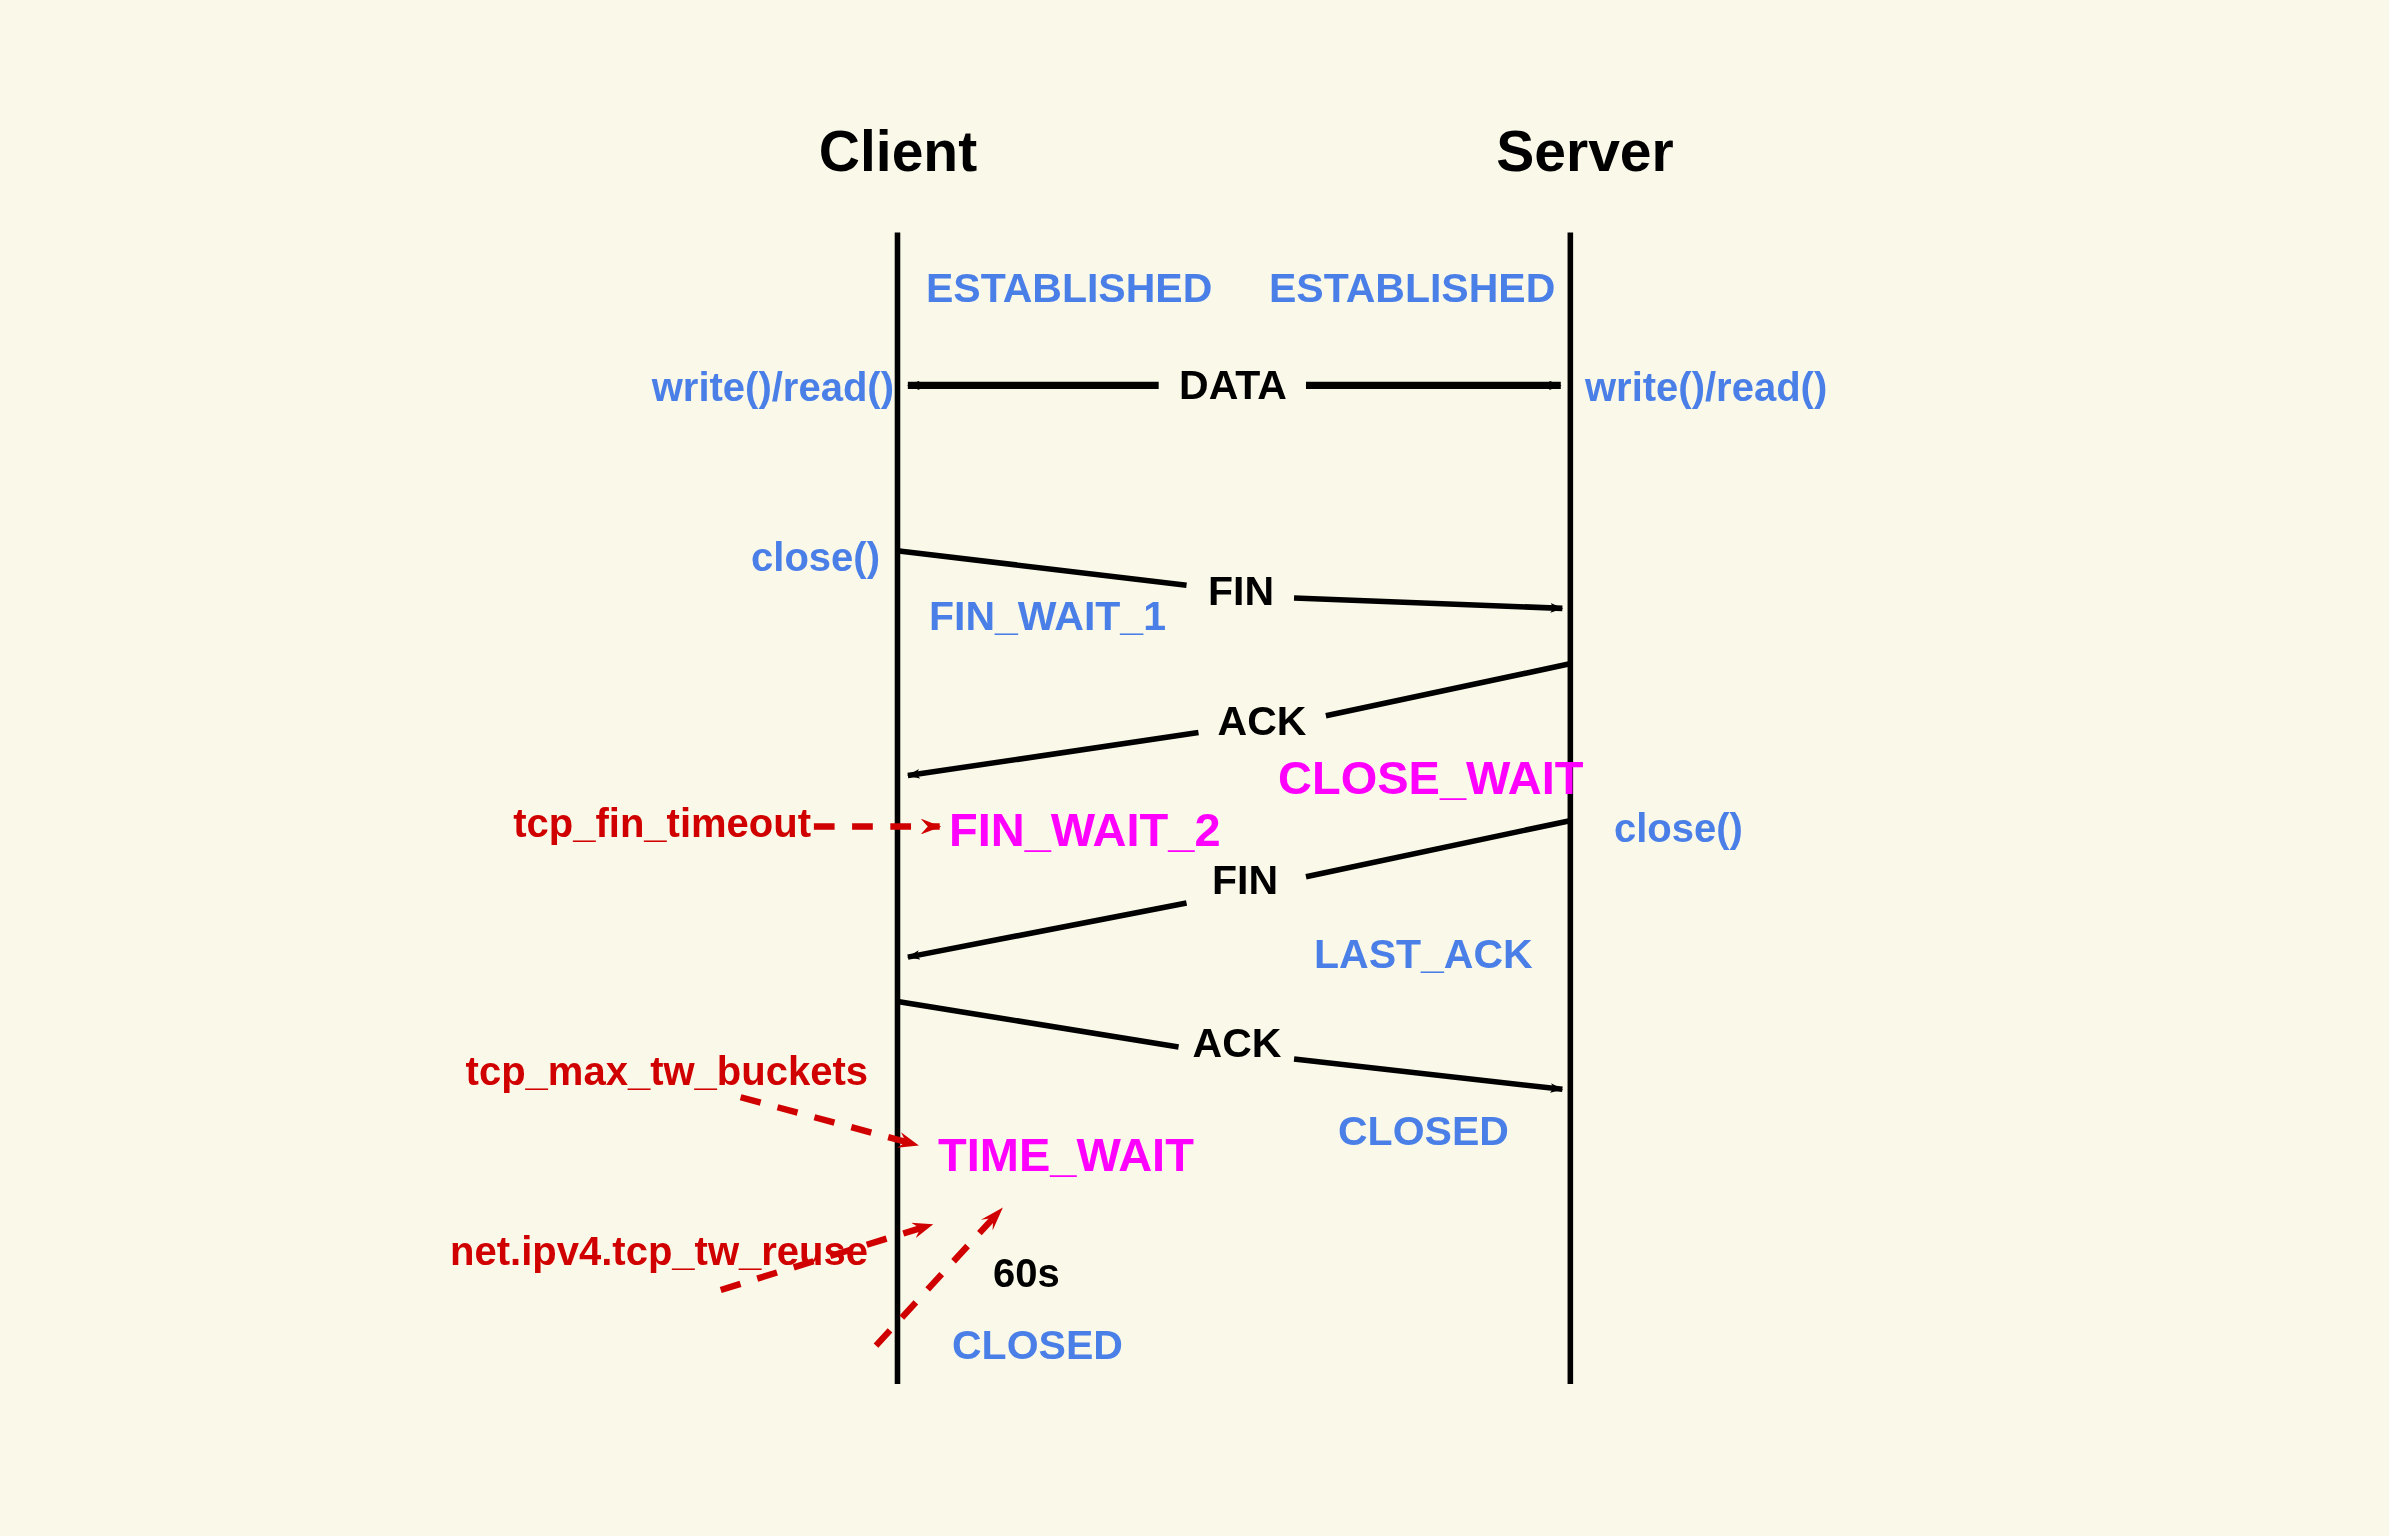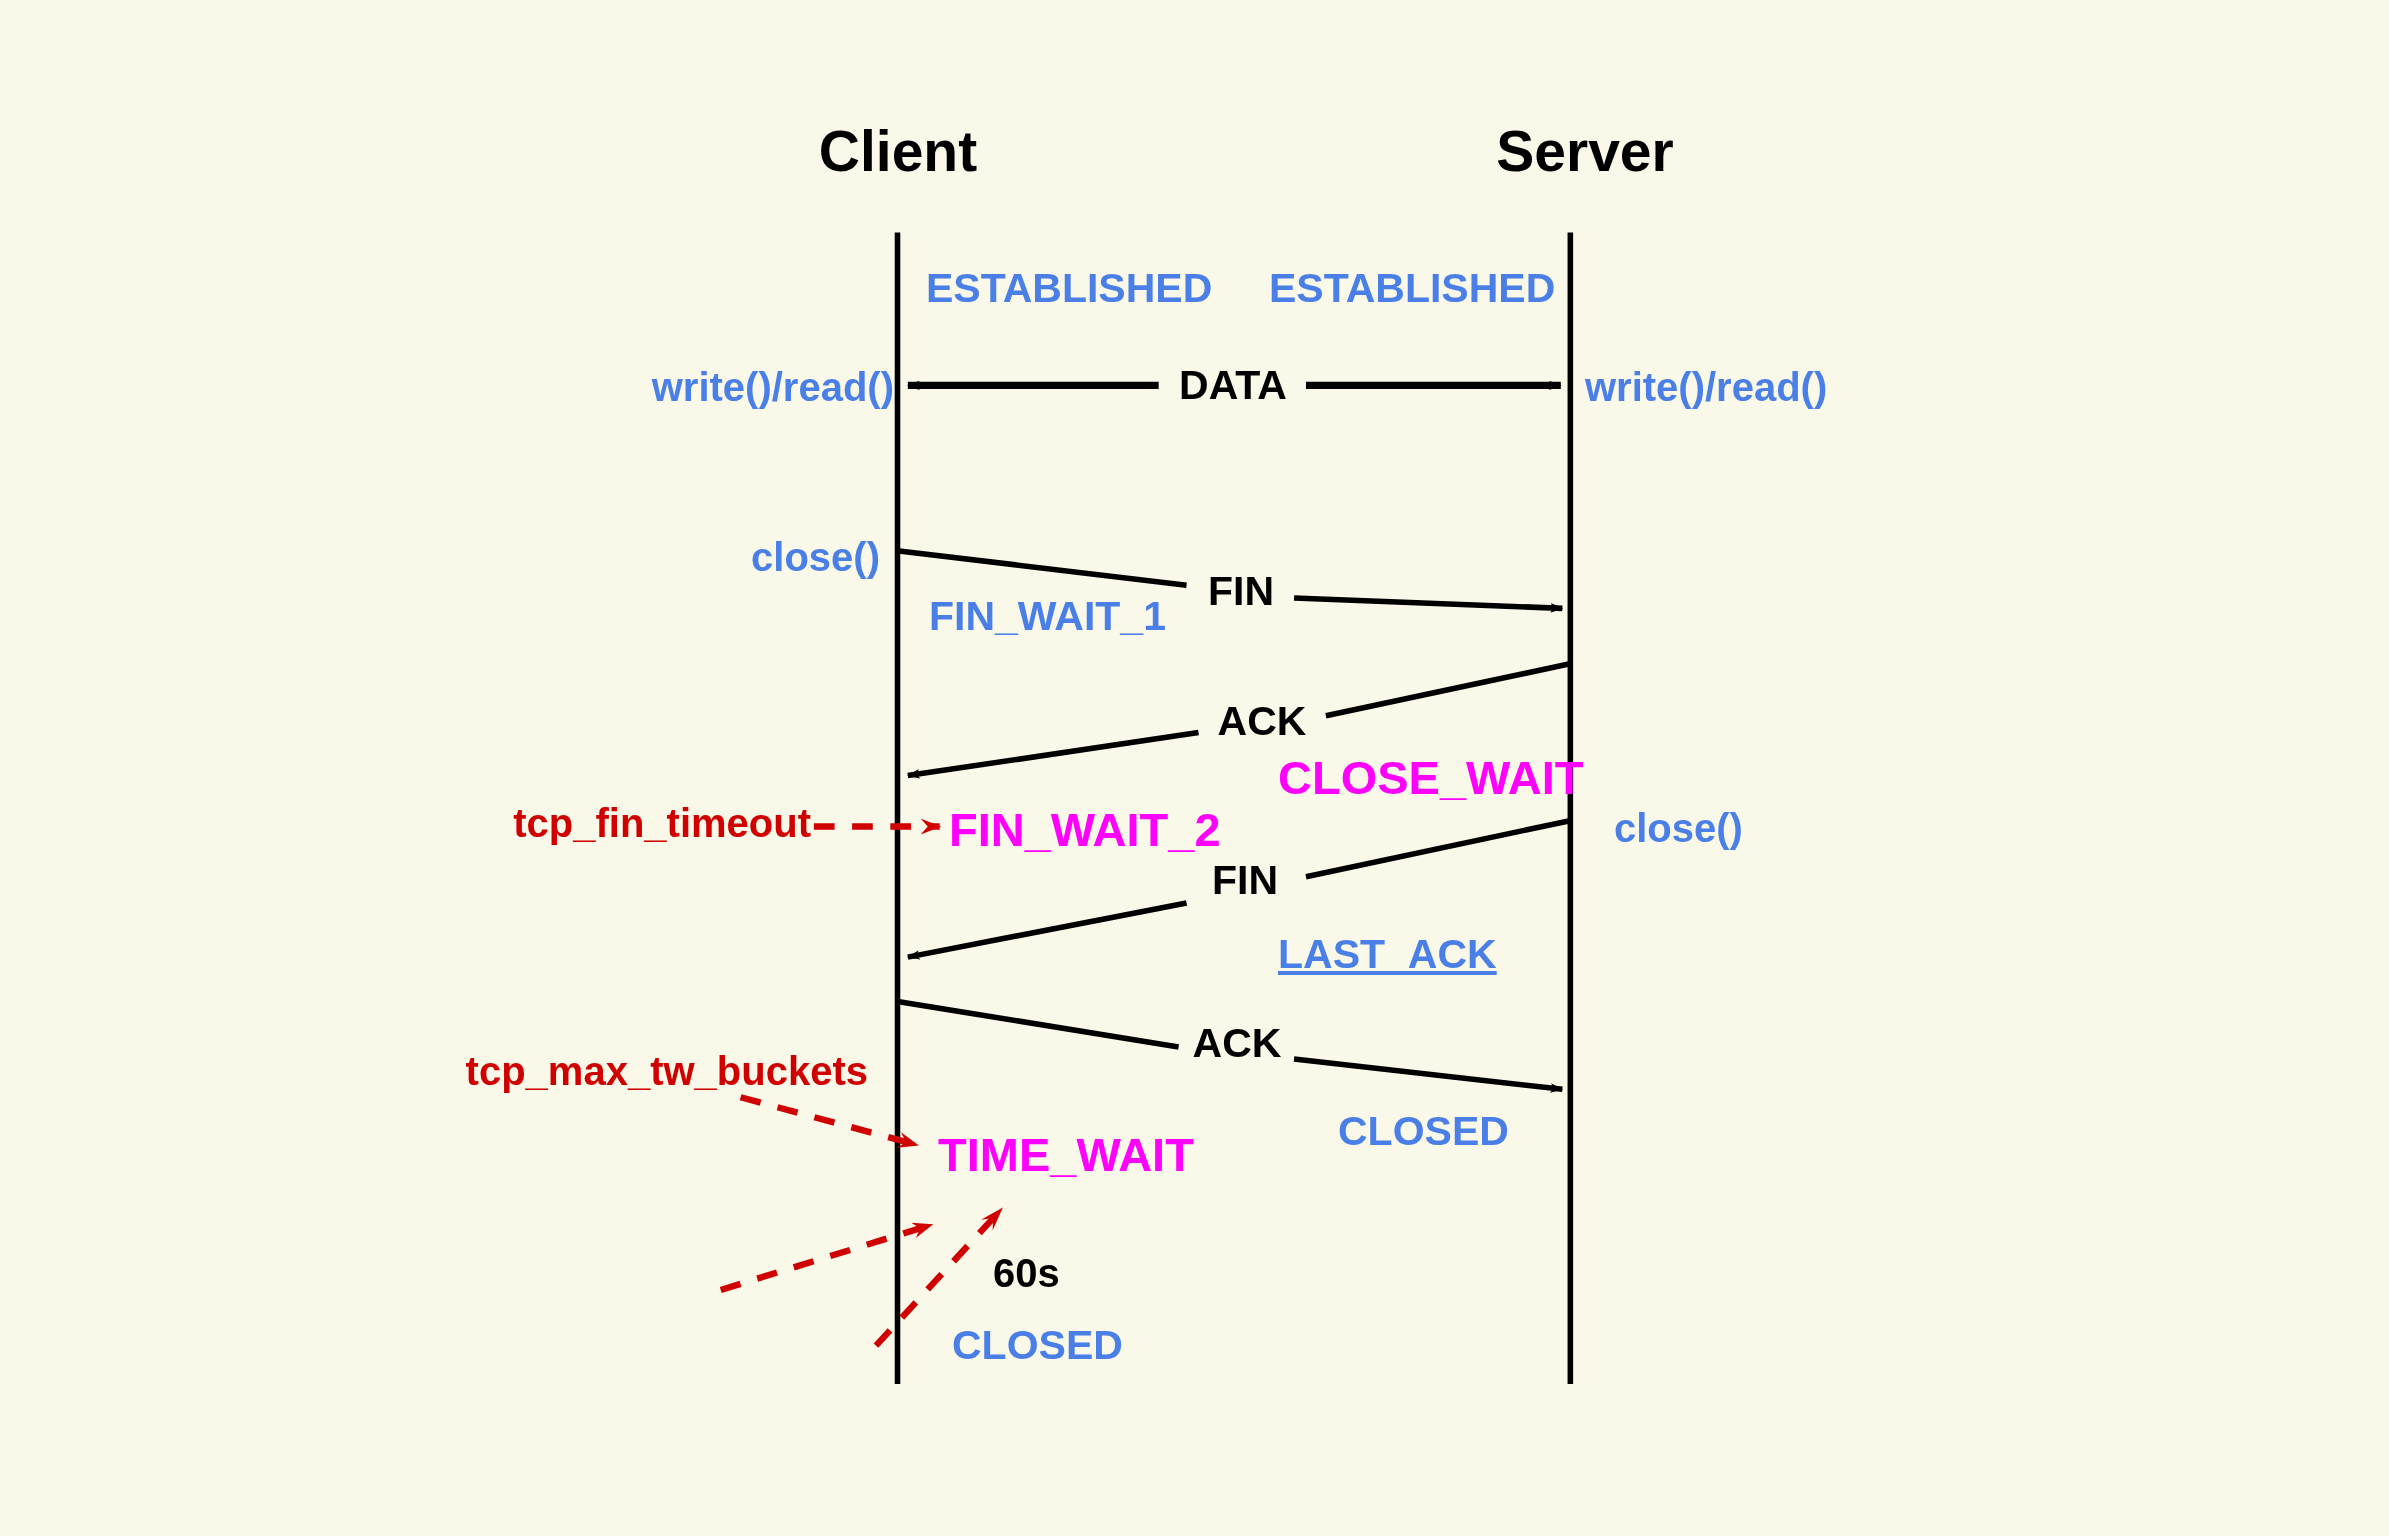--- a/index.html
+++ b/index.html
@@ -108,26 +108,27 @@
   <div class="lbl state-blue" style="left:929px; top:596px;">FIN_WAIT_1</div>
 
   <div class="lbl msg-black ctr" style="left:1262px; top:701px;">ACK</div>
   <div class="lbl state-mag" style="left:1278px; top:754px;">CLOSE_WAIT</div>
 
   <div class="lbl sysctl-red rgt" style="left:811px; top:796px;margin-top:7px;">tcp_fin_timeout</div>
   <div class="lbl state-mag" style="left:949px; top:806px;">FIN_WAIT_2</div>
   <div class="lbl api-blue" style="left:1614px; top:808px;">close()</div>
 
   <div class="lbl msg-black ctr" style="left:1245px; top:860px;">FIN</div>
-  <div class="lbl state-blue" style="left:1278px; top:934px;text-decoration:underline;">LAST_ACK</div>
+  <div class="lbl state-blue" style="left:1314px; top:934px;">LAST_ACK</div>
 
   <div class="lbl msg-black ctr" style="left:1237px; top:1023px;">ACK</div>
   <div class="lbl state-blue" style="left:1338px; top:1111px;">CLOSED</div>
 
   <div class="lbl sysctl-red rgt" style="left:868px; top:1051px;">tcp_max_tw_buckets</div>
   <div class="lbl state-mag" style="left:938px; top:1131px;">TIME_WAIT</div>
 
+  <div class="lbl sysctl-red rgt" style="left:868px; top:1231px;">net.ipv4.tcp_tw_reuse</div>
 
   <div class="lbl dur-black" style="left:993px; top:1253px;">60s</div>
   <div class="lbl state-blue" style="left:952px; top:1325px;">CLOSED</div>
 
 </div>
 
 
 </body></html>

